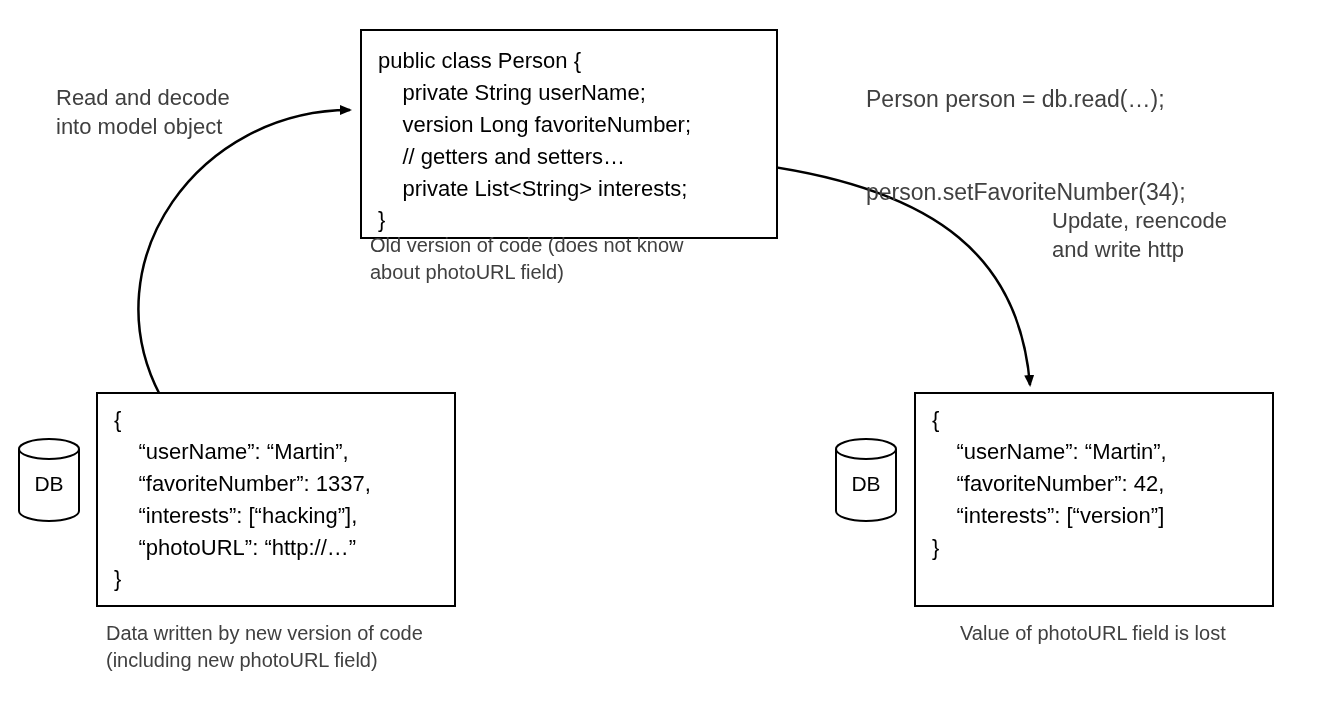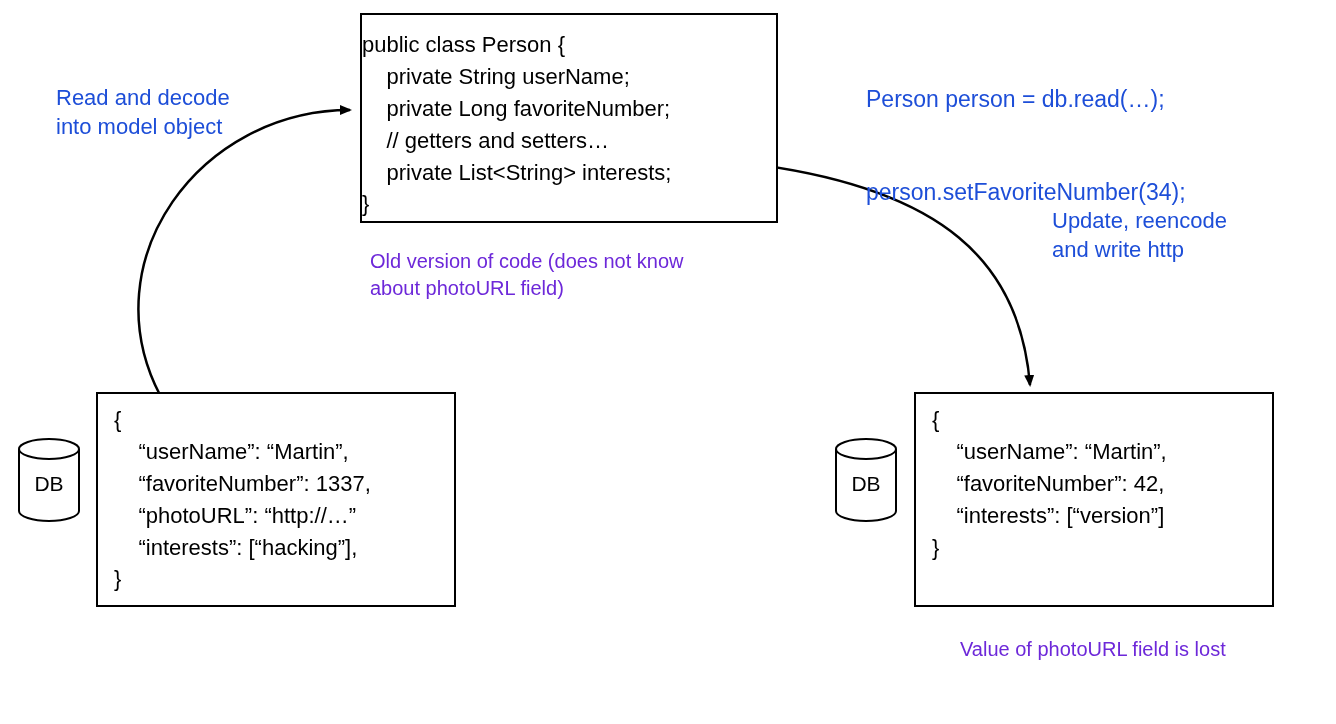--- a/index.html
+++ b/index.html
@@ -25,30 +25,29 @@
   .code {
     font-family: "Segoe UI", "Helvetica Neue", Arial, sans-serif;
     font-size: 22px;
     line-height: 1.45;
     white-space: pre;
   }
   .label {
     position: absolute;
     font-size: 22px;
     line-height: 1.3;
-    color: #1d4ed8;
+    color: #404040;
     white-space: pre;
   }
   .caption {
     position: absolute;
     font-size: 20px;
     line-height: 1.35;
-    color: #6d28d9;
+    color: #404040;
     white-space: pre;
-    margin-top: 16px;
   }
   .db {
     position: absolute;
   }
   svg.overlay {
     position: absolute;
     left: 0; top: 0;
     width: 1336px;
     height: 724px;
     pointer-events: none;
@@ -67,24 +66,24 @@
     </defs>
 
     <path d="M 160 395  C 90 260, 200 110, 350 110" stroke="#000" stroke-width="2.5" fill="none" marker-end="url(#arrowhead)"></path>
 
     <path d="M 760 165  C 940 190, 1020 260, 1030 385" stroke="#000" stroke-width="2.5" fill="none" marker-end="url(#arrowhead)"></path>
   </svg>
 
   <div class="label" style="left:56px; top:84px;">Read and decode
 into model object</div>
 
-  <div class="box" style="left:360px; top:13px; width:418px; height:210px; padding:14px 0;">
+  <div class="box" style="left:360px; top:29px; width:418px; height:210px; padding:14px 16px;">
     <div class="code">public class Person {</div>
     <div class="code">    private String userName;</div>
-    <div class="code">    private Long favoriteNumber;</div>
+    <div class="code">    version Long favoriteNumber;</div>
     <div class="code">    // getters and setters…</div>
     <div class="code">    private List&lt;String&gt; interests;</div>
     <div class="code">}</div>
   </div>
 
   <div class="caption" style="left:370px; top:232px;">Old version of code (does not know
 about photoURL field)</div>
 
   <div class="label" style="left:866px; top:22px; font-size:23px; line-height:1.35;">
     <div>Person person = db.read(…);</div>
@@ -101,25 +100,27 @@
       <path d="M65 12 L65 74" stroke="#000" stroke-width="2" fill="none"></path>
       <path d="M5 74 A30 10 0 0 0 65 74" stroke="#000" stroke-width="2" fill="none"></path>
       <text x="35" y="54" text-anchor="middle" font-size="21" font-family="Arial" fill="#000">DB</text>
     </svg>
   </div>
 
   <div class="box" style="left:96px; top:392px; width:360px; height:215px; padding:10px 16px;">
     <div class="code">{</div>
     <div class="code">    “userName”: “Martin”,</div>
     <div class="code">    “favoriteNumber”: 1337,</div>
+    <div class="code">    “interests”: [“hacking”],</div>
     <div class="code">    “photoURL”: “http://…”</div>
-    <div class="code">    “interests”: [“hacking”],</div>
     <div class="code">}</div>
   </div>
 
+  <div class="caption" style="left:106px; top:620px;">Data written by new version of code
+(including new photoURL field)</div>
 
   <div class="db" style="left:831px; top:437px;">
     <svg width="70" height="88" viewBox="0 0 70 88">
       <ellipse cx="35" cy="12" rx="30" ry="10" fill="#fff" stroke="#000" stroke-width="2"></ellipse>
       <path d="M5 12 L5 74" stroke="#000" stroke-width="2" fill="none"></path>
       <path d="M65 12 L65 74" stroke="#000" stroke-width="2" fill="none"></path>
       <path d="M5 74 A30 10 0 0 0 65 74" stroke="#000" stroke-width="2" fill="none"></path>
       <text x="35" y="54" text-anchor="middle" font-size="21" font-family="Arial" fill="#000">DB</text>
     </svg>
   </div>

